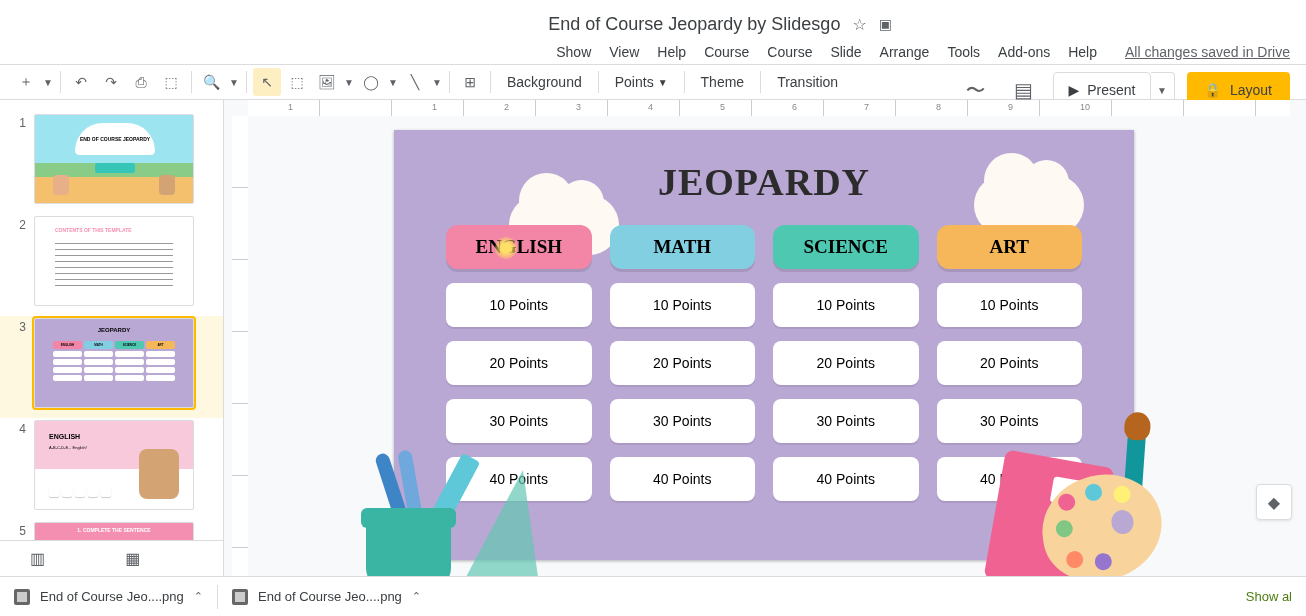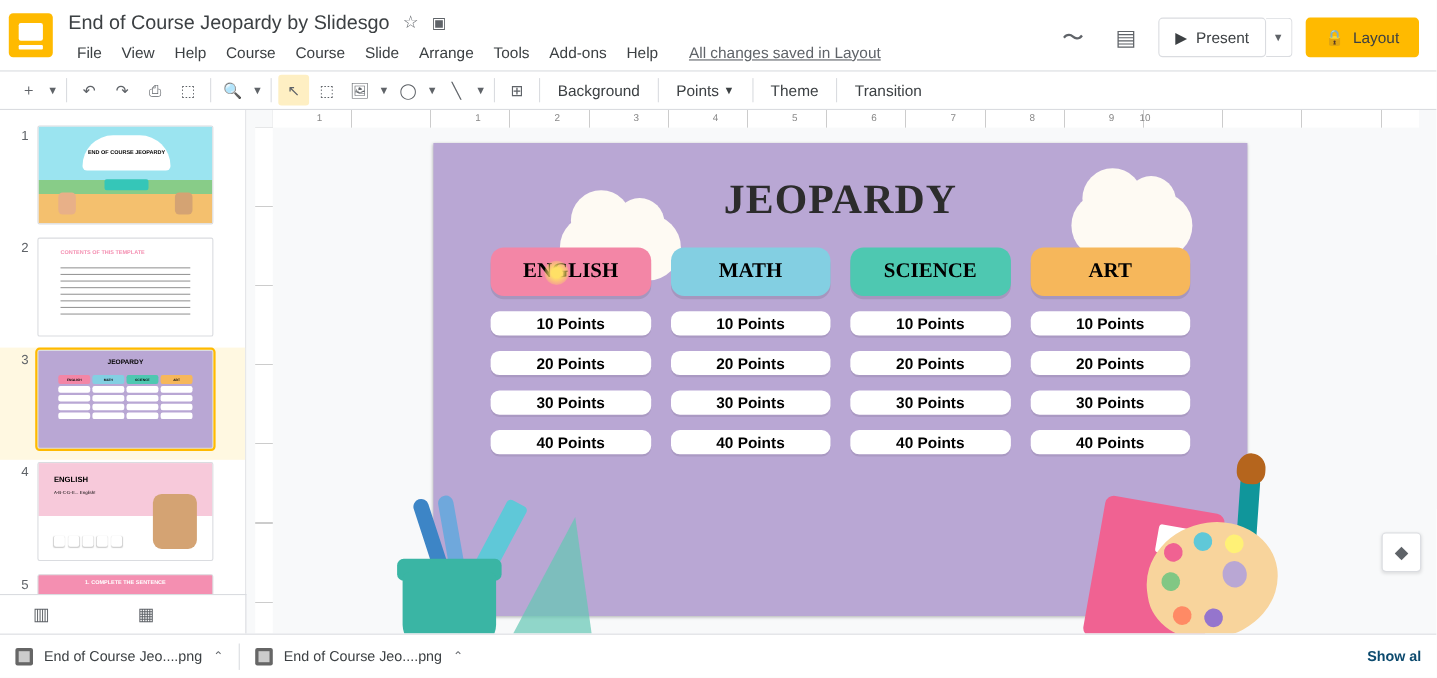--- a/index.html
+++ b/index.html
@@ -1,19 +1,19 @@
 <!DOCTYPE html>
 <html><head>
 <meta charset="utf-8">
 <style>
 * { margin:0; padding:0; box-sizing:border-box; font-family:Arial,sans-serif; }
 body { width:1306px; height:616px; background:#fff; overflow:hidden; position:relative; }
 
 
-.header { height:64px; display:flex; align-items:flex-start; padding:8px 16px 0 8px; }
+.header { height:64px; display:flex; align-items:flex-end; padding:8px 16px 0 8px;flex-direction:column; }
 .logo { width:40px; height:40px; background:#ffba00; border-radius:4px; margin-right:14px; margin-top:4px; position:relative; }
 .logo::after { content:''; position:absolute; left:9px; top:9px; width:22px; height:16px; background:#fff; border-radius:2px; }
 .logo::before { content:''; position:absolute; left:9px; bottom:7px; width:22px; height:4px; background:#fff; border-radius:1px; }
 .title-area { flex:1; }
 .title-row { display:flex; align-items:center; gap:12px; height:24px; }
 .doc-title { font-size:18px; color:#3c4043; }
 .star-icon { color:#5f6368; font-size:16px; }
 .move-icon { color:#5f6368; font-size:14px; }
 .menu-row { display:flex; gap:2px; margin-top:4px; align-items:center; }
 .menu-item { padding:4px 8px; font-size:14px; color:#3c4043; cursor:pointer; border-radius:3px; }
@@ -78,21 +78,21 @@
 
 .slide-canvas{left:390px;top:130px;}
 
 
 .cloud{position:absolute;width:110px;height:60px;background:#fefaf3;border-radius:50px;}
 .cloud::before{content:'';position:absolute;width:55px;height:55px;background:#fefaf3;border-radius:50%;left:10px;top:-22px;}
 .cloud::after{content:'';position:absolute;width:45px;height:45px;background:#fefaf3;border-radius:50%;right:15px;top:-15px;}
 .j-title{position:absolute;width:100%;top:30px;text-align:center;font-size:38px;font-weight:bold;font-family:'Comic Sans MS',cursive;color:#2c2c2c;letter-spacing:1px;}
 .j-grid{position:absolute;left:52px;top:95px;right:52px;display:grid;grid-template-columns:repeat(4,1fr);gap:14px 18px;}
 .j-cat{height:44px;border-radius:12px;display:flex;align-items:center;justify-content:center;font-weight:bold;font-size:19px;font-family:'Comic Sans MS',cursive;box-shadow:0 3px 0 rgba(0,0,0,.1);position:relative;}
-.j-pt{height:22px;background:#fff;border-radius:8px;display:flex;align-items:center;justify-content:center;font-size:14px;box-shadow:0 2px 0 rgba(0,0,0,.08);cursor:pointer;font-weight:bold;}
+.j-pt{height:44px;background:#fff;border-radius:8px;display:flex;align-items:center;justify-content:center;font-size:14px;box-shadow:0 2px 0 rgba(0,0,0,.08);cursor:pointer;}
 .click-ring{position:absolute;width:22px;height:22px;border-radius:50%;background:radial-gradient(circle,#ffe066 30%,rgba(255,224,102,.3) 70%);left:49px;top:12px;}
 
 
 .cup{position:absolute;left:-38px;bottom:-30px;width:120px;height:120px;}
 .cup-body{position:absolute;width:85px;height:70px;background:#3ab5a4;border-radius:6px 6px 22px 22px;left:10px;bottom:0;}
 .cup-rim{position:absolute;width:95px;height:20px;background:#3ab5a4;border-radius:6px;left:5px;bottom:62px;}
 .ruler-deco{position:absolute;width:20px;height:130px;background:#5fc8d8;left:75px;bottom:10px;transform:rotate(28deg);border-radius:4px;}
 .triangle{position:absolute;left:95px;bottom:5px;width:0;height:0;border-left:80px solid transparent;border-bottom:110px solid rgba(100,200,180,.7);transform:rotate(-8deg);}
 .brush{position:absolute;width:14px;height:80px;background:#6fa8dc;left:48px;bottom:60px;transform:rotate(-10deg);border-radius:7px;}
 .brush2{position:absolute;width:14px;height:80px;background:#3d85c6;left:30px;bottom:58px;transform:rotate(-18deg);border-radius:7px;}
@@ -105,47 +105,47 @@
 .paintbrush{position:absolute;right:-8px;bottom:10px;width:18px;height:120px;background:#10969b;border-radius:9px;transform:rotate(4deg);}
 .paintbrush::after{content:'';position:absolute;top:-18px;left:-4px;width:26px;height:28px;background:#b5651d;border-radius:50% 50% 40% 40%;}
 
 
 .footer{position:absolute;bottom:0;left:0;right:0;height:40px;border-top:1px solid #dadce0;display:flex;align-items:center;background:#fff;}
 .file-tab{display:flex;align-items:center;gap:10px;padding:0 14px;height:100%;cursor:pointer;font-size:13px;color:#3c4043;}
 .file-icon{width:16px;height:16px;background:#666;border-radius:2px;position:relative;}
 .file-icon::after{content:'';position:absolute;inset:3px;background:#ccc;}
 .chev{color:#5f6368;font-size:11px;}
 .footer-sep{width:1px;height:24px;background:#dadce0;}
-.show-all{margin-left:auto;padding:0 14px;font-size:13px;color:#0c4a6e;cursor:pointer;font-weight:bold;}
+.show-all{margin-left:auto;padding:0 14px;font-size:13px;color:#4d7c0f;cursor:pointer;}
 
 .explore{position:absolute;right:14px;bottom:56px;width:36px;height:36px;background:#fff;border:1px solid #dadce0;border-radius:4px;display:flex;align-items:center;justify-content:center;color:#5f6368;cursor:pointer;box-shadow:0 1px 3px rgba(0,0,0,.1);}
 </style>
 </head>
 <body>
 
 <div class="header">
   <div class="logo"></div>
   <div class="title-area">
     <div class="title-row">
       <span class="doc-title">End of Course Jeopardy by Slidesgo</span>
       <span class="star-icon">☆</span>
       <span class="move-icon">▣</span>
     </div>
     <div class="menu-row" id="menu-row">
-      <span class="menu-item">File</span>
+      <span class="menu-item">Show</span>
         <span class="menu-item">View</span>
         <span class="menu-item">Help</span>
         <span class="menu-item">Course</span>
         <span class="menu-item">Course</span>
         <span class="menu-item">Slide</span>
         <span class="menu-item">Arrange</span>
         <span class="menu-item">Tools</span>
         <span class="menu-item">Add-ons</span>
         <span class="menu-item">Help</span>
-        <span class="save-status">All changes saved in Layout</span>
+        <span class="save-status">All changes saved in Drive</span>
     </div>
   </div>
   <div class="header-right">
     <div class="icon-btn">〜</div>
     <div class="icon-btn">▤</div>
     <div class="present-btn">
       <span>▶</span>
       <span>Present</span>
     </div>
     <div class="present-drop">▼</div>
@@ -273,21 +273,21 @@
         <span style="left: 112px;"></span>
         <span style="left: 184px;">1</span>
         <span style="left: 256px;">2</span>
         <span style="left: 328px;">3</span>
         <span style="left: 400px;">4</span>
         <span style="left: 472px;">5</span>
         <span style="left: 544px;">6</span>
         <span style="left: 616px;">7</span>
         <span style="left: 688px;">8</span>
         <span style="left: 760px;">9</span>
-        <span style="left: 788px;">10</span>
+        <span style="left: 832px;">10</span>
       </div>
     <div class="ruler-v"></div>
     <div class="slide-canvas" style="left:170px;top:30px;">
       <div class="cloud" style="left:115px;top:65px;"></div>
       <div class="cloud" style="right:50px;top:45px;"></div>
       <div class="j-title">JEOPARDY</div>
       <div class="j-grid" id="jgrid">
           <div class="j-cat" style="background: rgb(243, 134, 166);">ENGLISH<div class="click-ring"></div></div>
           <div class="j-cat" style="background: rgb(131, 207, 226);">MATH</div>
           <div class="j-cat" style="background: rgb(78, 200, 177);">SCIENCE</div>

